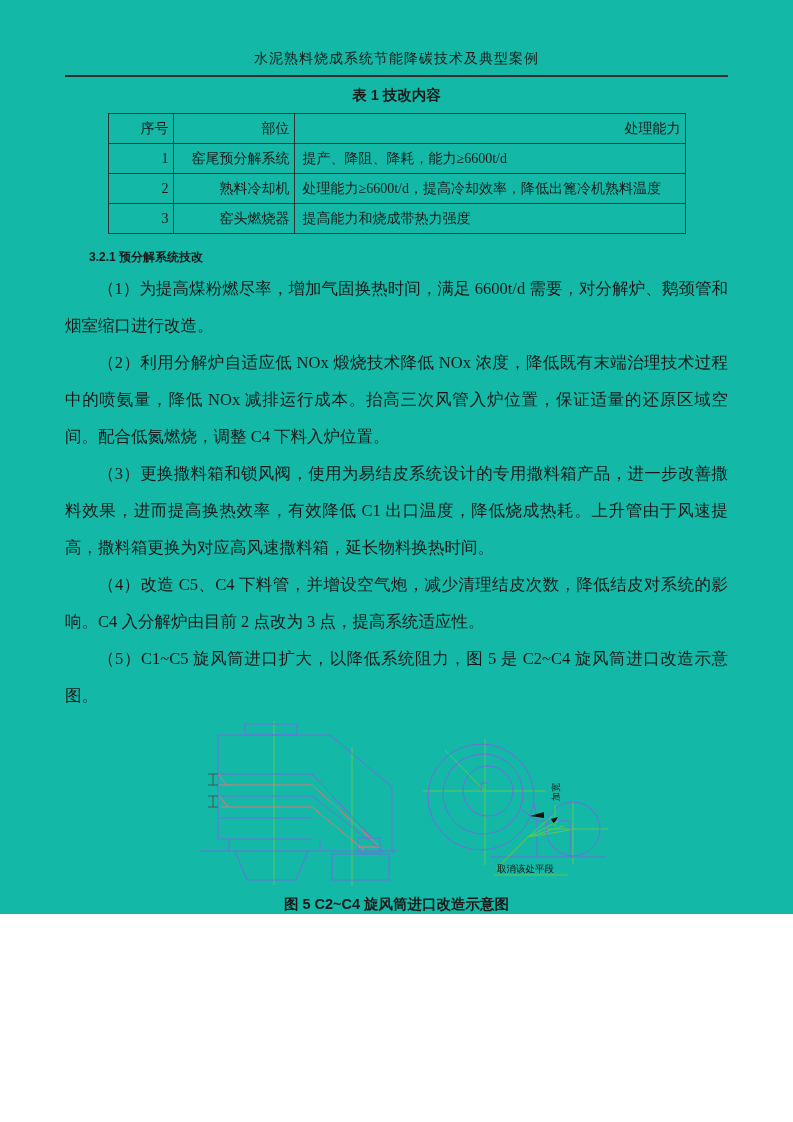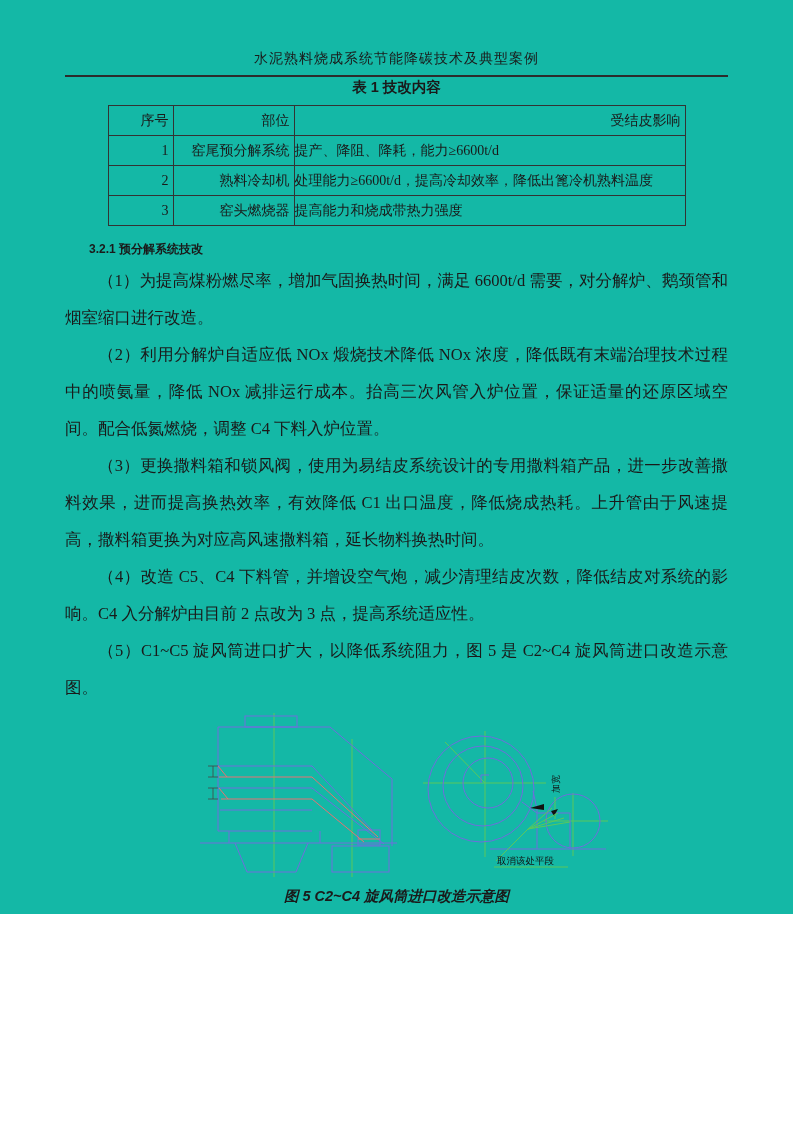--- a/index.html
+++ b/index.html
@@ -5,48 +5,47 @@
   html,body{margin:0;padding:0;background:#fff;}
   .page{
     width:793px;height:914px;position:relative;background:#14b8a6;
     font-family:"Liberation Serif","DejaVu Serif",serif;color:#1a1a1a;
     overflow:hidden;
   }
   .content{padding:50px 65px 0 65px;}
   .header-title{text-align:center;font-size:14px;letter-spacing:1px;}
   .header-rule{height:2px;background:#2c2c2c;margin-top:7px;}
   .table-title{
-    text-align:center;font-size:14.5px;font-weight:bold;margin-top:1px;
+    text-align:center;font-size:14.5px;font-weight:bold;margin-top:9px;
     font-family:"Liberation Sans","DejaVu Sans",sans-serif;
   }
   table.mod-table{
     border-collapse:collapse;margin:8px auto 0 auto;width:578px;
     font-size:14px;
   }
   table.mod-table th,table.mod-table td{
     border:1px solid #333;height:27px;text-align:right;
     font-weight:normal;padding:1px 4px;
   }
-  table.mod-table td.col-content{text-align:left;padding-left:0;}
+  table.mod-table td.col-content{text-align:left;padding-left:8px;}
   .col-no{width:56px;}
   .col-part{width:112px;}
   .section-heading{
     font-size:12px;font-weight:bold;margin:15px 0 4px 0;text-indent:2em;
     font-family:"Liberation Sans","DejaVu Sans",sans-serif;
   }
   p.body-para{
     font-size:16.5px;line-height:37px;text-align:justify;text-indent:2em;
     margin:0;
   }
   .figure-block{text-align:center;margin-top:3px;margin-left:28px;white-space:nowrap;}
   .figure-block svg{vertical-align:top;}
   .figure-caption{
     text-align:center;font-size:14.5px;font-weight:bold;margin-top:6px;margin-left:0;
     font-family:"Liberation Sans","DejaVu Sans",sans-serif;
-    font-style:italic;
   }
   .footer{position:absolute;left:65px;right:65px;top:1044px;}
   .footer-textrow{
     position:relative;height:18px;margin-top:3px;
     font-family:"Liberation Sans","DejaVu Sans",sans-serif;font-size:12px;color:#222;
   }
   .footer-pageno{position:absolute;left:0;right:0;text-align:center;}
   .footer-issue{position:absolute;right:39px;top:0;}
   
   .st-blue{stroke:#6e6edd;stroke-width:1;fill:none;}
@@ -64,21 +63,21 @@
     <div class="header-title">水泥熟料烧成系统节能降碳技术及典型案例</div>
     <div class="header-rule"></div>
 
     <div class="table-title">表 1 技改内容</div>
 
     <table class="mod-table">
       <thead>
         <tr>
           <th class="col-no">序号</th>
           <th class="col-part">部位</th>
-          <th>受结皮影响</th>
+          <th>处理能力</th>
         </tr>
       </thead>
       <tbody>
         <tr>
           <td>1</td>
           <td>窑尾预分解系统</td>
           <td class="col-content">提产、降阻、降耗，能力≥6600t/d</td>
         </tr>
         <tr>
           <td>2</td>

